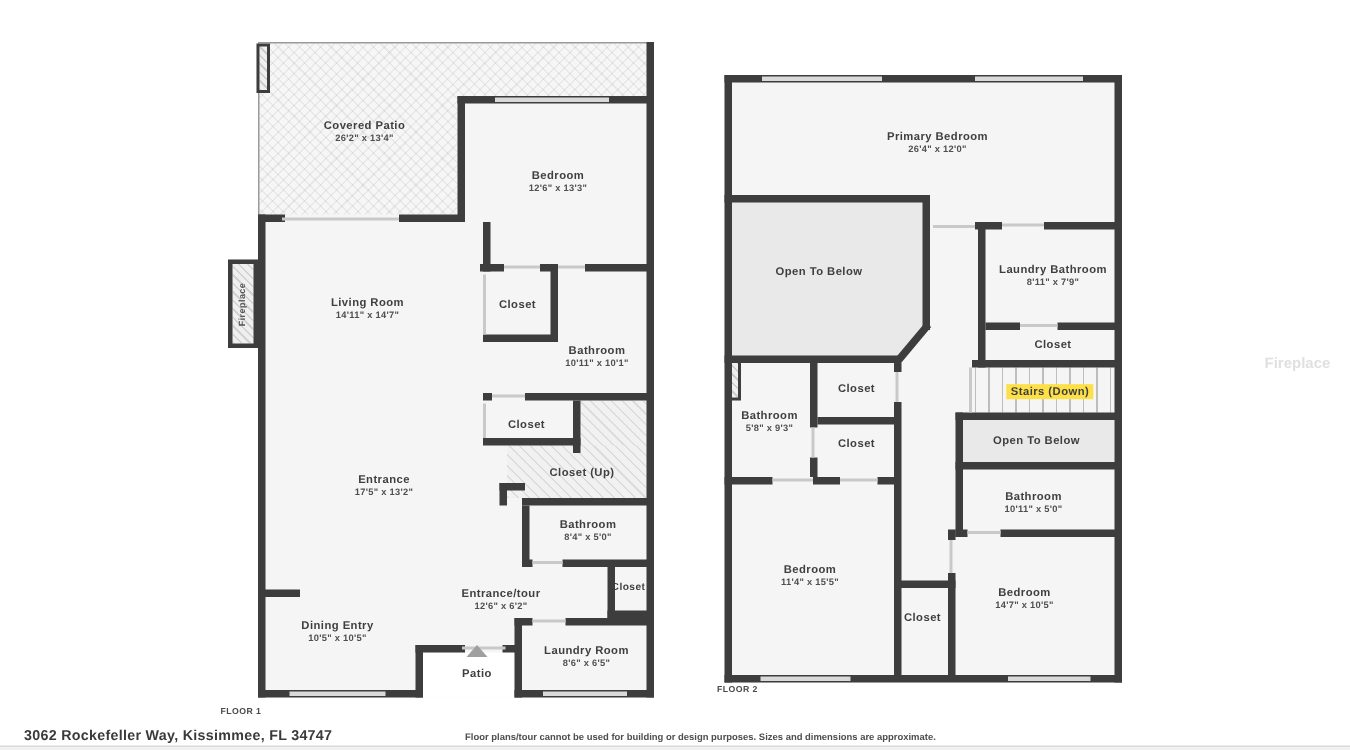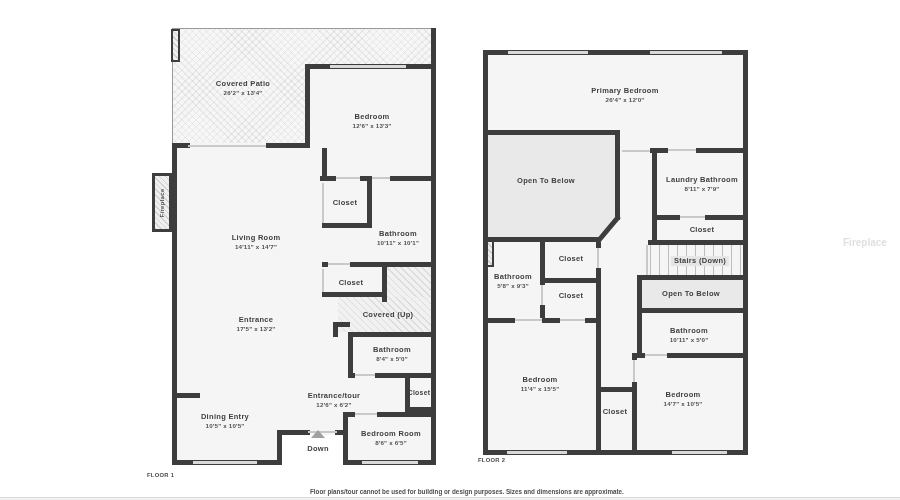--- a/index.html
+++ b/index.html
@@ -131,62 +131,62 @@
     <div class="entry-tri"></div>
 
     <div class="lbl" style="left:243px;top:88px;">
       <span class="nm">Covered Patio</span>
       <span class="dm">26'2" x 13'4"</span>
     </div>
     <div class="lbl" style="left:372px;top:121px;">
       <span class="nm">Bedroom</span>
       <span class="dm">12'6" x 13'3"</span>
     </div>
-    <div class="lbl" style="left:256px;top:206px;margin-top:36px;">
+    <div class="lbl" style="left:245px;top:206px;">
       <span class="nm">Living Room</span>
       <span class="dm">14'11" x 14'7"</span>
     </div>
     <div class="lbl" style="left:345px;top:203px;">
       <span class="nm">Closet</span>
     </div>
     <div class="lbl" style="left:398px;top:238px;">
       <span class="nm">Bathroom</span>
       <span class="dm">10'11" x 10'1"</span>
     </div>
     <div class="lbl" style="left:256px;top:324px;">
       <span class="nm">Entrance</span>
       <span class="dm">17'5" x 13'2"</span>
     </div>
     <div class="lbl" style="left:351px;top:283px;">
       <span class="nm">Closet</span>
     </div>
     <div class="lbl" style="left:388px;top:315px;">
-      <span class="nm">Covered (Up)</span>
+      <span class="nm">Closet (Up)</span>
     </div>
     <div class="lbl" style="left:392px;top:354px;">
       <span class="nm">Bathroom</span>
       <span class="dm">8'4" x 5'0"</span>
     </div>
     <div class="lbl" style="left:334px;top:400px;">
       <span class="nm">Entrance/tour</span>
       <span class="dm">12'6" x 6'2"</span>
     </div>
     <div class="lbl" style="left:419px;top:393px;">
       <span class="nm" style="font-size:6.8px;">Closet</span>
     </div>
     <div class="lbl" style="left:225px;top:421px;">
       <span class="nm">Dining Entry</span>
       <span class="dm">10'5" x 10'5"</span>
     </div>
     <div class="lbl" style="left:391px;top:438px;">
-      <span class="nm">Bedroom Room</span>
+      <span class="nm">Laundry Room</span>
       <span class="dm">8'6" x 6'5"</span>
     </div>
     <div class="lbl" style="left:318px;top:449px;">
-      <span class="nm">Down</span>
+      <span class="nm">Patio</span>
     </div>
 
     <div class="caption" style="left:147px;top:472px;">FLOOR 1</div>
   </div>
 
   <div class="abs" style="left:0;top:0;width:736px;height:500px;">
 
     <div class="fill" style="left:483px;top:50px;width:265px;height:405px;"></div>
 
     <div class="openbelow" style="left:483px;top:130px;width:137px;height:112px;clip-path:polygon(0 0,100% 0,100% 77%,84% 100%,0 100%);"></div>
@@ -251,21 +251,21 @@
       <span class="nm">Open To Below</span>
     </div>
     <div class="lbl" style="left:702px;top:184px;">
       <span class="nm">Laundry Bathroom</span>
       <span class="dm">8'11" x 7'9"</span>
     </div>
     <div class="lbl" style="left:702px;top:230px;">
       <span class="nm">Closet</span>
     </div>
     <div class="lbl" style="left:700px;top:261px;">
-      <span class="nm" style="background:#e5e5e5;padding:0 3px;">Stairs (Down)</span>
+      <span class="nm" style="background:#fde047;padding:0 3px;">Stairs (Down)</span>
     </div>
     <div class="lbl" style="left:691px;top:294px;">
       <span class="nm">Open To Below</span>
     </div>
     <div class="lbl" style="left:513px;top:281px;">
       <span class="nm">Bathroom</span>
       <span class="dm">5'8" x 9'3"</span>
     </div>
     <div class="lbl" style="left:571px;top:259px;">
       <span class="nm">Closet</span>
@@ -285,16 +285,17 @@
       <span class="nm">Closet</span>
     </div>
     <div class="lbl" style="left:683px;top:399px;">
       <span class="nm">Bedroom</span>
       <span class="dm">14'7" x 10'5"</span>
     </div>
 
     <div class="caption" style="left:478px;top:457px;">FLOOR 2</div>
   </div>
 
+  <div class="address">3062 Rockefeller Way, Kissimmee, FL 34747</div>
   <div class="disclaimer">Floor plans/tour cannot be used for building or design purposes. Sizes and dimensions are approximate.</div>
   <div class="watermark">Fireplace</div>
   <div class="bottom-bar"></div>
 </div>
 
 </body></html>

